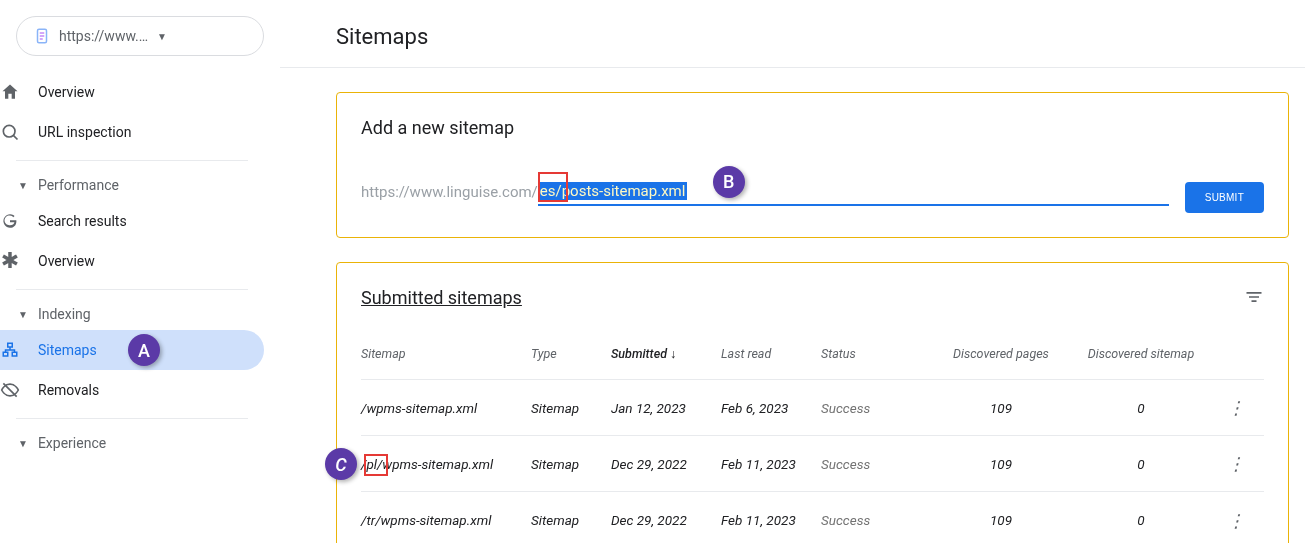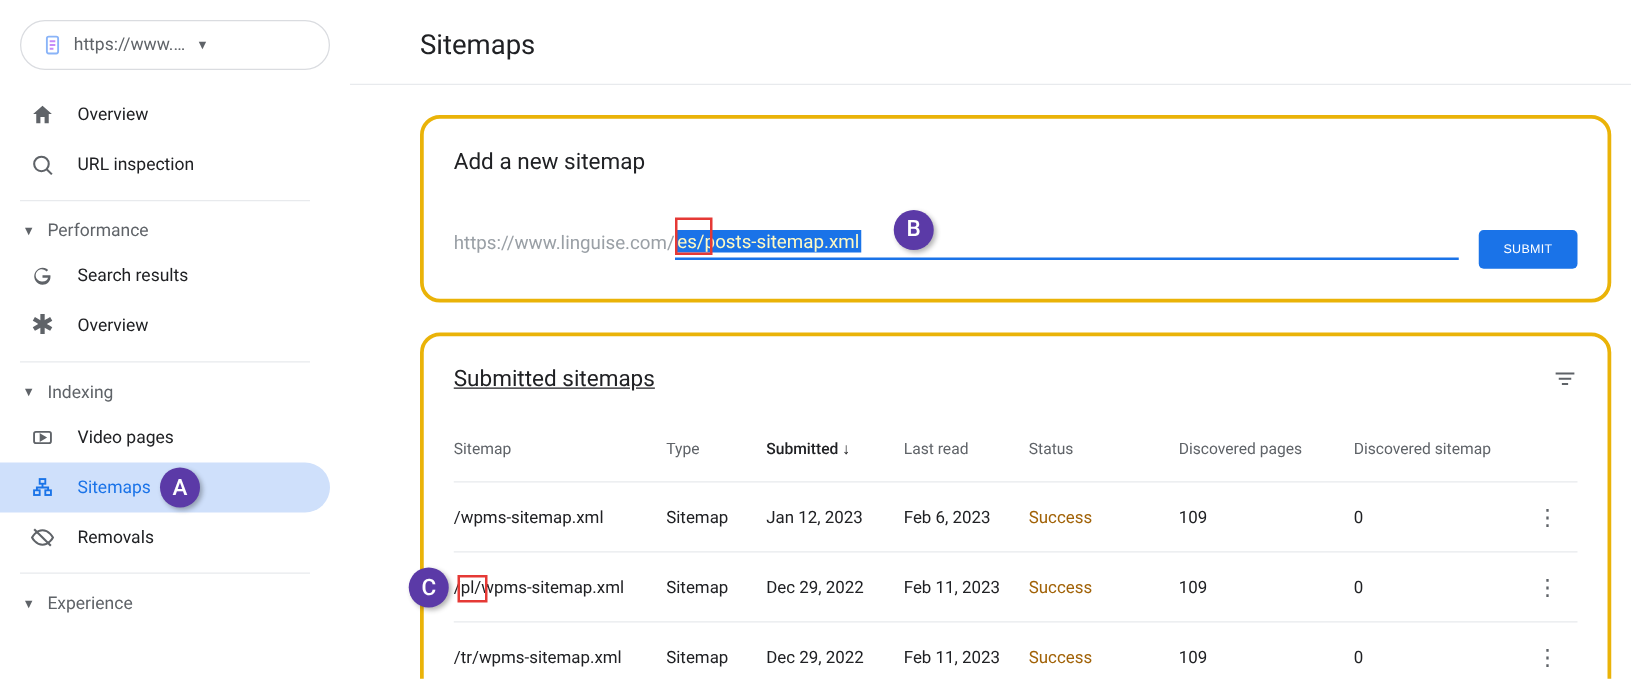--- a/index.html
+++ b/index.html
@@ -3,48 +3,48 @@
 <meta charset="utf-8">
 <style>
   * { box-sizing: border-box; margin: 0; padding: 0; }
   body { font-family: Roboto, Arial, sans-serif; background: #fff; color: #202124; width: 1305px; height: 543px; overflow: hidden; display: flex; }
   .sidebar { width: 280px; padding: 16px 0 0 0; }
   .prop-sel { margin: 0 16px 16px 16px; border: 1px solid #dadce0; border-radius: 28px; height: 40px; display: flex; align-items: center; padding: 0 16px; gap: 8px; cursor: pointer; }
   .prop-sel svg.doc { width: 18px; height: 18px; }
   .prop-sel span { flex: 1; font-size: 14px; color: #5f6368; white-space: nowrap; overflow: hidden; text-overflow: ellipsis; }
   .prop-sel .caret { color: #5f6368; font-size: 10px; }
   .nav { display: flex; flex-direction: column; padding-right: 16px; }
-  .nav-item { display: flex; align-items: center; gap: 18px; height: 40px; padding-left: 24px; font-size: 14px; color: #202124; cursor: pointer; border-radius: 0 20px 20px 0; }
+  .nav-item { display: flex; align-items: center; gap: 18px; height: 40px; font-size: 14px; color: #202124; cursor: pointer; border-radius: 0 20px 20px 0; }
   .nav-item.selected { background: #cfe0fb; color: #1a73e8; }
   .nav-item .icon { width: 20px; height: 20px; color: #5f6368; display: flex; align-items: center; justify-content: center; }
   .nav-item.selected .icon { color: #1a73e8; }
   .nav-sep { height: 1px; background: #e8eaed; margin: 8px 16px; }
   .nav-group { display: flex; align-items: center; gap: 10px; padding: 8px 0 8px 18px; color: #5f6368; font-size: 14px; cursor: pointer; }
   .nav-group .tri { font-size: 10px; color: #5f6368; }
   .main { flex: 1; padding: 0 16px 0 56px; }
   .page-title { font-size: 22px; color: #202124; padding: 24px 0 18px 0; }
   .rule { height: 1px; background: #e8eaed; margin-bottom: 24px; margin-left: -56px; margin-right: -16px; }
-  .card { background: #fff; border: 3px solid #eab308; border-radius: 16px; padding: 24px; margin-bottom: 24px; position: relative; }
+  .card { background: #fff; border: 1px solid #eab308; border-radius: 4px; padding: 24px; margin-bottom: 24px; position: relative; }
   .card h2 { font-size: 18px; font-weight: 400; margin-bottom: 32px; }
   .add-row { display: flex; align-items: center; gap: 0; }
   .url-fixed { color: #9aa0a6; font-size: 15px; }
   .input-wrap { position: relative; flex: 1; margin-right: 16px; }
   .input-line { border: none; border-bottom: 2px solid #1a73e8; outline: none; font-size: 15px; padding: 4px 0; width: 100%; color: #202124; background: transparent; }
   .highlight { background: #1a73e8; color: #fef9c3; padding: 0 2px; }
   .redbox-b { position: absolute; left: 0; top: -6px; width: 30px; height: 30px; border: 2px solid #e53935; }
   .submit-btn { background: #1a73e8; color: #fff; border: none; border-radius: 4px; padding: 10px 20px; font-size: 10px; font-weight: 500; cursor: pointer; letter-spacing: .25px; margin-top: 12px; }
   .card.table h2 { margin-bottom: 16px; text-decoration: underline; }
   .filter-icon { position: absolute; top: 24px; right: 24px; color: #5f6368; cursor: pointer; }
-  .thead, .trow { display: grid; grid-template-columns: 170px 80px 110px 100px 120px 140px 140px 30px; gap: 0; align-items: center; }
+  .thead, .trow { display: grid; grid-template-columns: 170px 80px 110px 100px 120px 140px 140px 30px; gap: 0; align-items: center; font-style: italic; }
   .thead { color: #5f6368; font-size: 12.5px; padding: 22px 0 18px 0; border-bottom: 1px solid #e8eaed; }
   .thead .sorted { color: #202124; font-weight: 500; }
   .trow { font-size: 13.5px; color: #202124; height: 56px; border-bottom: 1px solid #e8eaed; position: relative; }
   .trow:last-child { border-bottom: none; }
-  .num { text-align: left; padding-right: 20px; }
-  .success { color: #a16207; }
+  .num { text-align: center; padding-right: 20px; }
+  .success { color: #737373; }
   .more { color: #5f6368; font-size: 18px; cursor: pointer; text-align: center; }
   .marker { position: absolute; width: 32px; height: 32px; border-radius: 50%; background: #5b3aa7; color: #fff; display: flex; align-items: center; justify-content: center; font-size: 18px; font-weight: 500; box-shadow: 2px 2px 4px rgba(0,0,0,.3); z-index: 10; }
   .redbox-c { position: absolute; left: 3px; top: 18px; width: 24px; height: 22px; border: 2px solid #e53935; }
   .sidebar-marker { position: relative; }
 </style>
 </head>
 <body>
 
 <div class="sidebar">
   <div class="prop-sel">
@@ -87,29 +87,20 @@
       <span>Search results</span>
     </div>
     <div class="nav-item">
       <span class="icon" style="font-size:22px;line-height:1;">✱</span>
       <span>Overview</span>
     </div>
     <div class="nav-sep"></div>
     <div class="nav-group">
       <span class="tri">▼</span>
       <span>Indexing</span>
-    </div>
-    <div class="nav-item">
-      <span class="icon">
-          <svg width="18" height="18" viewBox="0 0 24 24" fill="none" stroke="currentColor" stroke-width="2">
-            <rect x="3" y="6" width="18" height="12" rx="2"></rect>
-            <path d="M10 9l5 3-5 3z" fill="currentColor"></path>
-          </svg>
-        </span>
-      <span>Video pages</span>
     </div>
     <div class="nav-item selected sidebar-marker">
       <span class="icon">
           <svg width="18" height="18" viewBox="0 0 24 24" fill="none" stroke="currentColor" stroke-width="2">
             <rect x="9" y="3" width="6" height="5"></rect>
             <rect x="3" y="15" width="6" height="5"></rect>
             <rect x="15" y="15" width="6" height="5"></rect>
             <path d="M12 8v4M6 15v-3h12v3"></path>
           </svg>
         </span>

